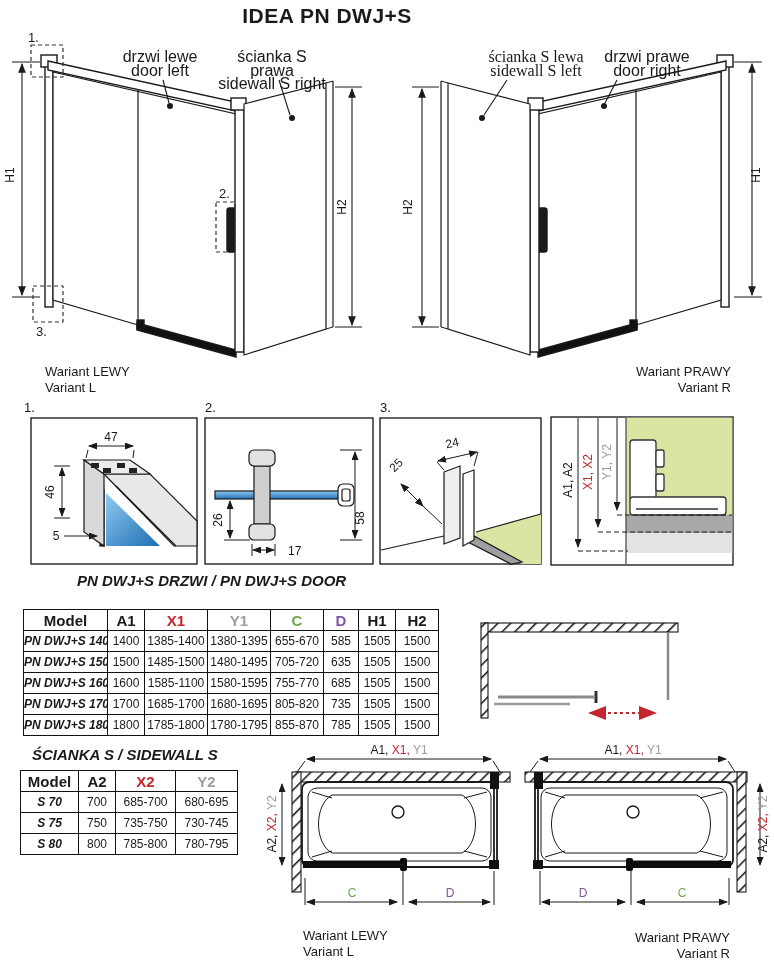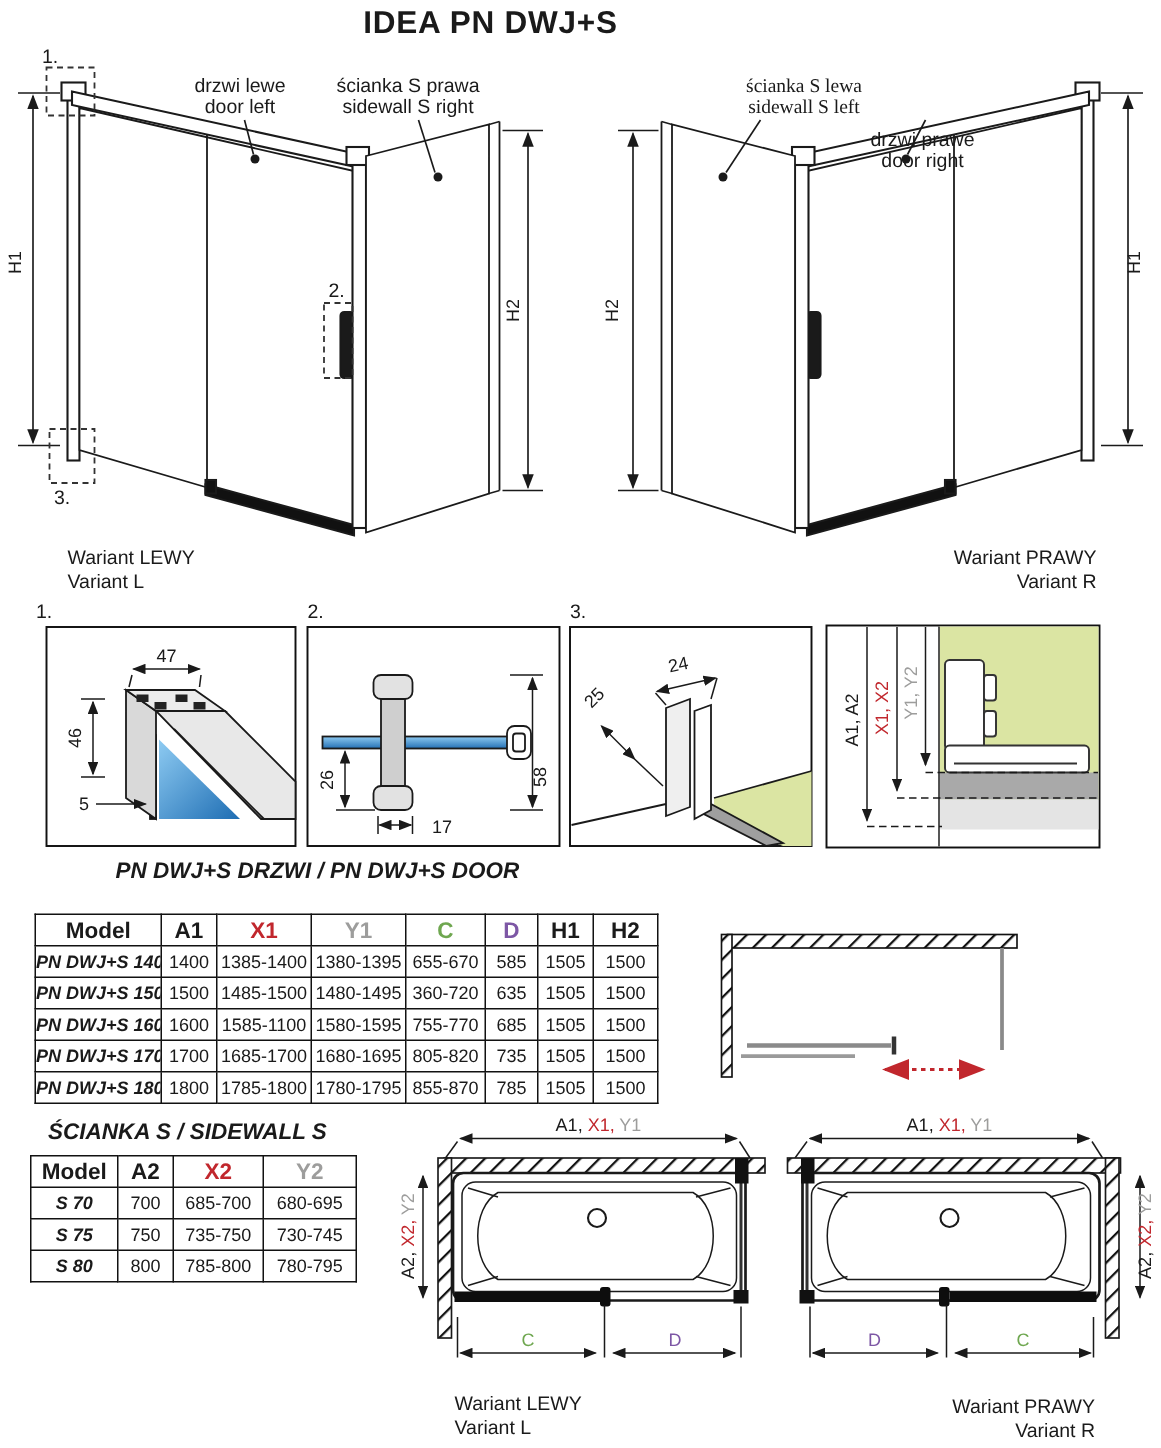--- a/index.html
+++ b/index.html
@@ -1,20 +1,20 @@
 <!DOCTYPE html>
 <html><head>
 <meta charset="utf-8">
 <style>
   html,body{margin:0;padding:0;}
   body{width:774px;height:965px;position:relative;background:#fff;
        font-family:"Liberation Sans",sans-serif;color:#1a1a1a;overflow:hidden;}
   .abs{position:absolute;}
   #title{top:4px;left:0;width:654px;text-align:center;font-size:21px;font-weight:bold;letter-spacing:.5px;}
-  .toplabel{top:50px;width:110px;text-align:center;font-size:13px;line-height:13.5px;}
+  .toplabel{top:50px;width:110px;text-align:center;font-size:16px;line-height:13.5px;}
   .caption{font-size:13px;line-height:16px;}
   .heading{font-size:15px;font-weight:bold;font-style:italic;text-align:center;}
   svg{position:absolute;top:0;left:0;}
   svg text{font-family:"Liberation Sans",sans-serif;fill:#1a1a1a;}
   .dimtxt{font-size:12px;}
   .callnum{font-size:13px;}
   .red{fill:#c1272d;color:#c1272d;}
   .gray{fill:#9d9d9c;color:#9d9d9c;}
   .green{fill:#6fa750;color:#6fa750;}
   .purple{fill:#7d57a5;color:#7d57a5;}
@@ -292,21 +292,21 @@
   <div>door left</div>
 </div>
 <div class="abs toplabel" style="left:217px;">
   <div>ścianka S prawa</div>
   <div>sidewall S right</div>
 </div>
 <div class="abs toplabel" style="left:481px;font-family:Liberation Serif, serif;">
   <div>ścianka S lewa</div>
   <div>sidewall S left</div>
 </div>
-<div class="abs toplabel" style="left:560px;margin-top:36px;">
+<div class="abs toplabel" style="left:592px;">
   <div>drzwi prawe</div>
   <div>door right</div>
 </div>
 
 <div class="abs caption" style="left:45px;top:364px;">
   <div>Wariant LEWY</div>
   <div>Variant L</div>
 </div>
 <div class="abs caption" style="left:541px;top:364px;width:190px;text-align:right;">
   <div>Wariant PRAWY</div>
@@ -345,21 +345,21 @@
     <td>655-670</td>
     <td>585</td>
     <td>1505</td>
     <td>1500</td>
   </tr>
   <tr>
     <td class="model">PN DWJ+S 150</td>
     <td>1500</td>
     <td>1485-1500</td>
     <td>1480-1495</td>
-    <td>360-720</td>
+    <td>705-720</td>
     <td>635</td>
     <td>1505</td>
     <td>1500</td>
   </tr>
   <tr>
     <td class="model">PN DWJ+S 160</td>
     <td>1600</td>
     <td>1585-1100</td>
     <td>1580-1595</td>
     <td>755-770</td>

